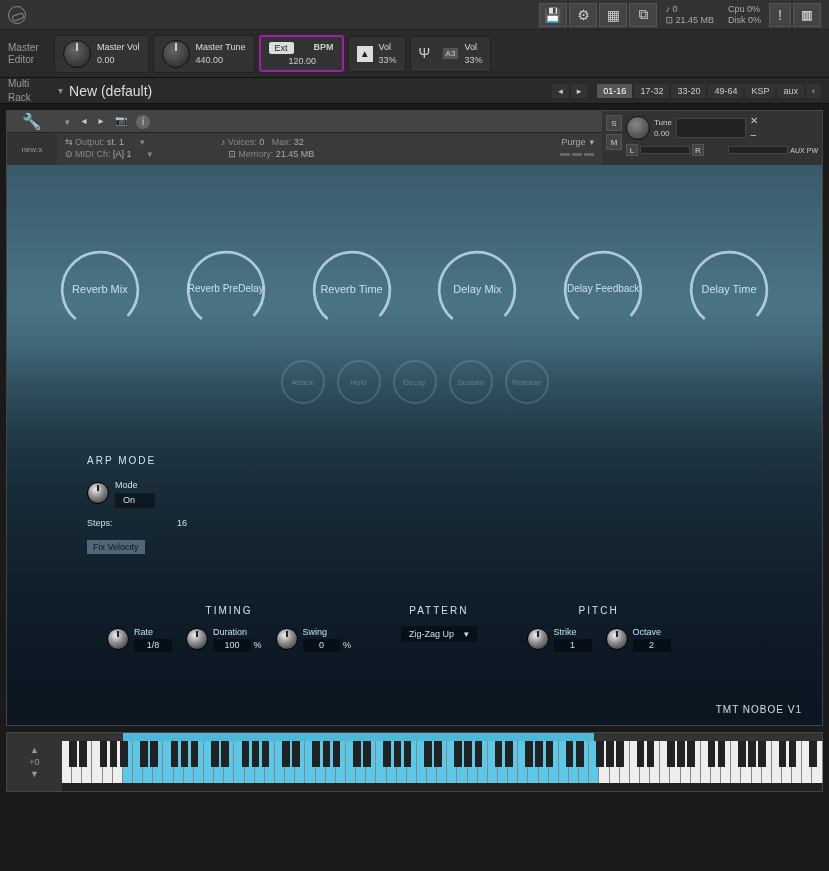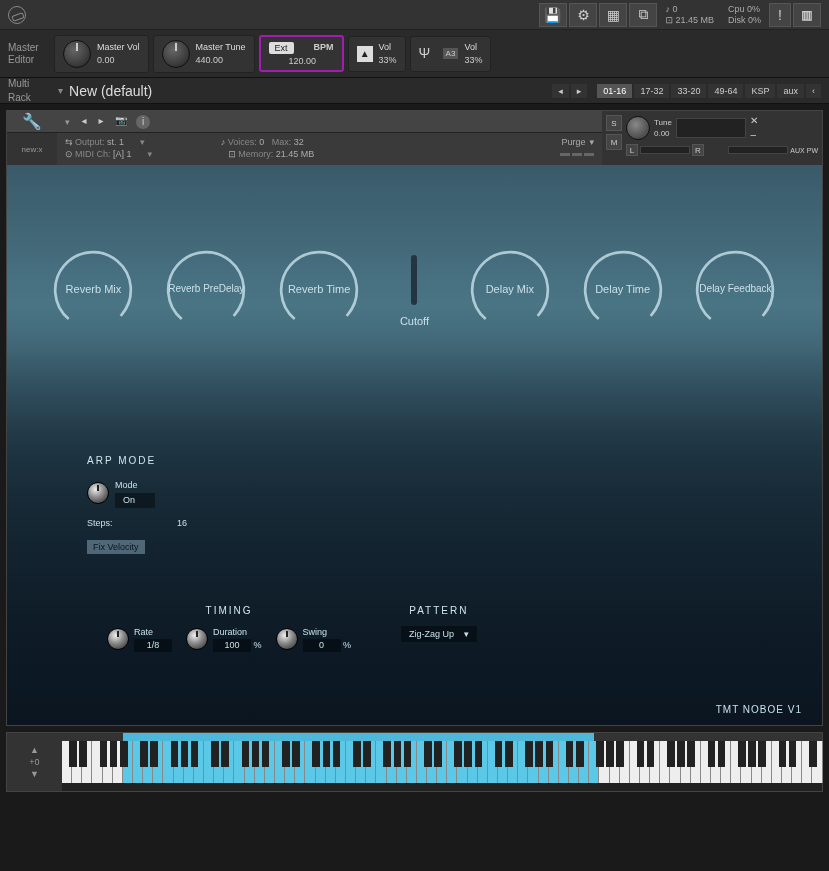--- a/index.html
+++ b/index.html
@@ -289,41 +289,44 @@
       <div class="fx-knob">
           <div class="arc"><svg viewBox="0 0 100 100">
               <circle cx="50" cy="50" r="42" fill="none" stroke="rgba(200,225,235,0.8)" stroke-width="3" stroke-dasharray="200 264" transform="rotate(130 50 50)"></circle>
             </svg><div class="arc-label" style="font-size:10px">Reverb PreDelay</div></div>
         </div>
       <div class="fx-knob">
           <div class="arc"><svg viewBox="0 0 100 100">
               <circle cx="50" cy="50" r="42" fill="none" stroke="rgba(200,225,235,0.8)" stroke-width="3" stroke-dasharray="200 264" transform="rotate(130 50 50)"></circle>
             </svg><div class="arc-label">Reverb Time</div></div>
         </div>
-      <div class="cutoff">
-          <div class="cutoff-line"></div>
-          <div class="cutoff-label">Cutoff</div>
-        </div>
       <div class="fx-knob">
           <div class="arc"><svg viewBox="0 0 100 100">
               <circle cx="50" cy="50" r="42" fill="none" stroke="rgba(200,225,235,0.8)" stroke-width="3" stroke-dasharray="200 264" transform="rotate(130 50 50)"></circle>
             </svg><div class="arc-label">Delay Mix</div></div>
         </div>
       <div class="fx-knob">
           <div class="arc"><svg viewBox="0 0 100 100">
               <circle cx="50" cy="50" r="42" fill="none" stroke="rgba(200,225,235,0.8)" stroke-width="3" stroke-dasharray="200 264" transform="rotate(130 50 50)"></circle>
-            </svg><div class="arc-label">Delay Time</div></div>
+            </svg><div class="arc-label" style="font-size:10px">Delay Feedback</div></div>
         </div>
       <div class="fx-knob">
           <div class="arc"><svg viewBox="0 0 100 100">
               <circle cx="50" cy="50" r="42" fill="none" stroke="rgba(200,225,235,0.8)" stroke-width="3" stroke-dasharray="200 264" transform="rotate(130 50 50)"></circle>
-            </svg><div class="arc-label" style="font-size:10px">Delay Feedback</div></div>
-        </div>
-    </div>
-
+            </svg><div class="arc-label">Delay Time</div></div>
+        </div>
+    </div>
+
+    <div class="env-row">
+      <div class="env-knob">Attack</div>
+      <div class="env-knob">Hold</div>
+      <div class="env-knob">Decay</div>
+      <div class="env-knob">Sustain</div>
+      <div class="env-knob">Release</div>
+    </div>
 
     <div class="arp-section">
       <div class="arp-row">
         <div class="arp-controls">
           <div class="section-label">ARP MODE</div>
           <div class="arp-mode-ctrl">
             <div class="small-knob"></div>
             <div class="arp-labels"><div>Mode</div><div class="val">On</div></div>
           </div>
           <div class="steps-row">
@@ -358,20 +361,33 @@
               </div>
             </div>
         </div>
       </div>
       <div class="ctrl-group">
         <div class="ctrl-group-label">PATTERN</div>
         <div class="pattern-drop">
             <span>Zig-Zag Up</span>
             <span>▾</span>
           </div>
+      </div>
+      <div class="ctrl-group">
+        <div class="ctrl-group-label">PITCH</div>
+        <div class="ctrl-items">
+          <div class="ctrl-item">
+              <div class="small-knob"></div>
+              <div class="ctrl-text"><div>Strike</div><div class="val">1</div></div>
+            </div>
+          <div class="ctrl-item">
+              <div class="small-knob"></div>
+              <div class="ctrl-text"><div>Octave</div><div class="val">2</div></div>
+            </div>
+        </div>
       </div>
     </div>
 
     <div class="version-label">TMT NOBOE V1</div>
   </div>
 </div>
 
 <div class="keyboard-section">
   <div class="kb-left">
     <span>▲</span>

